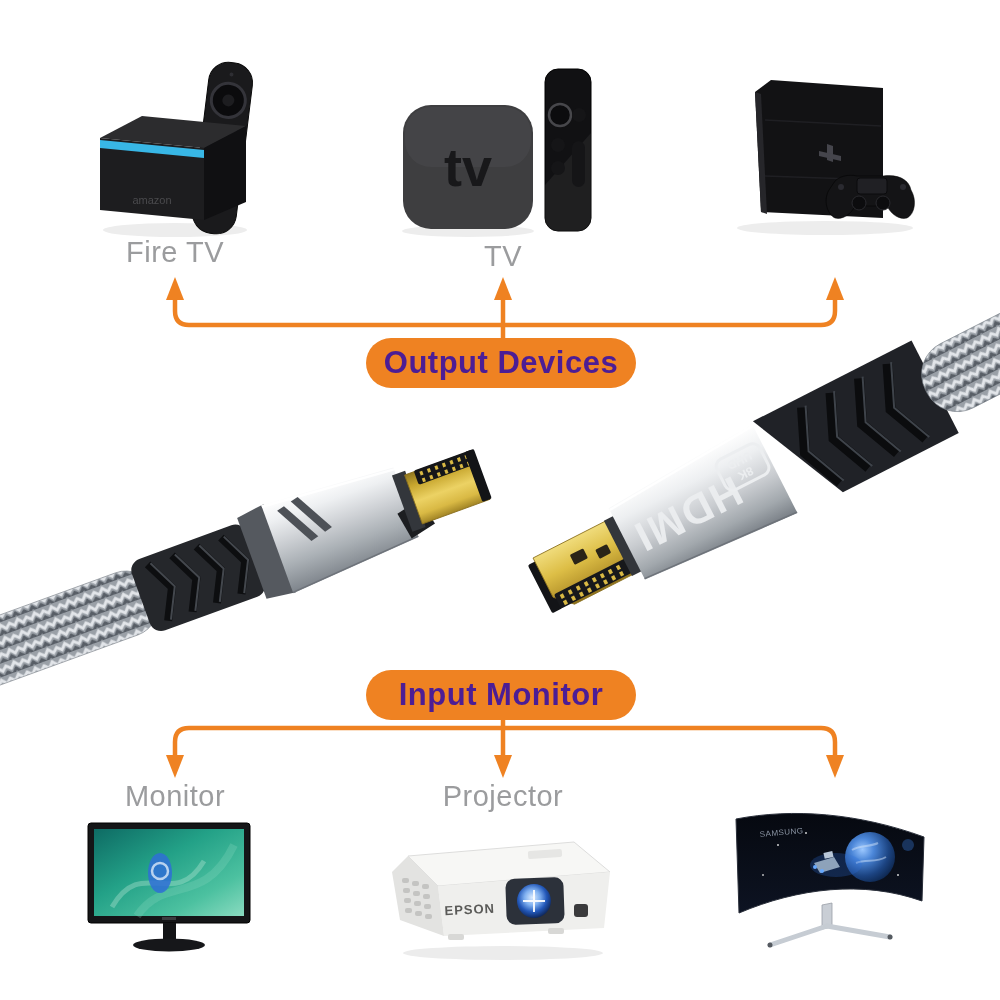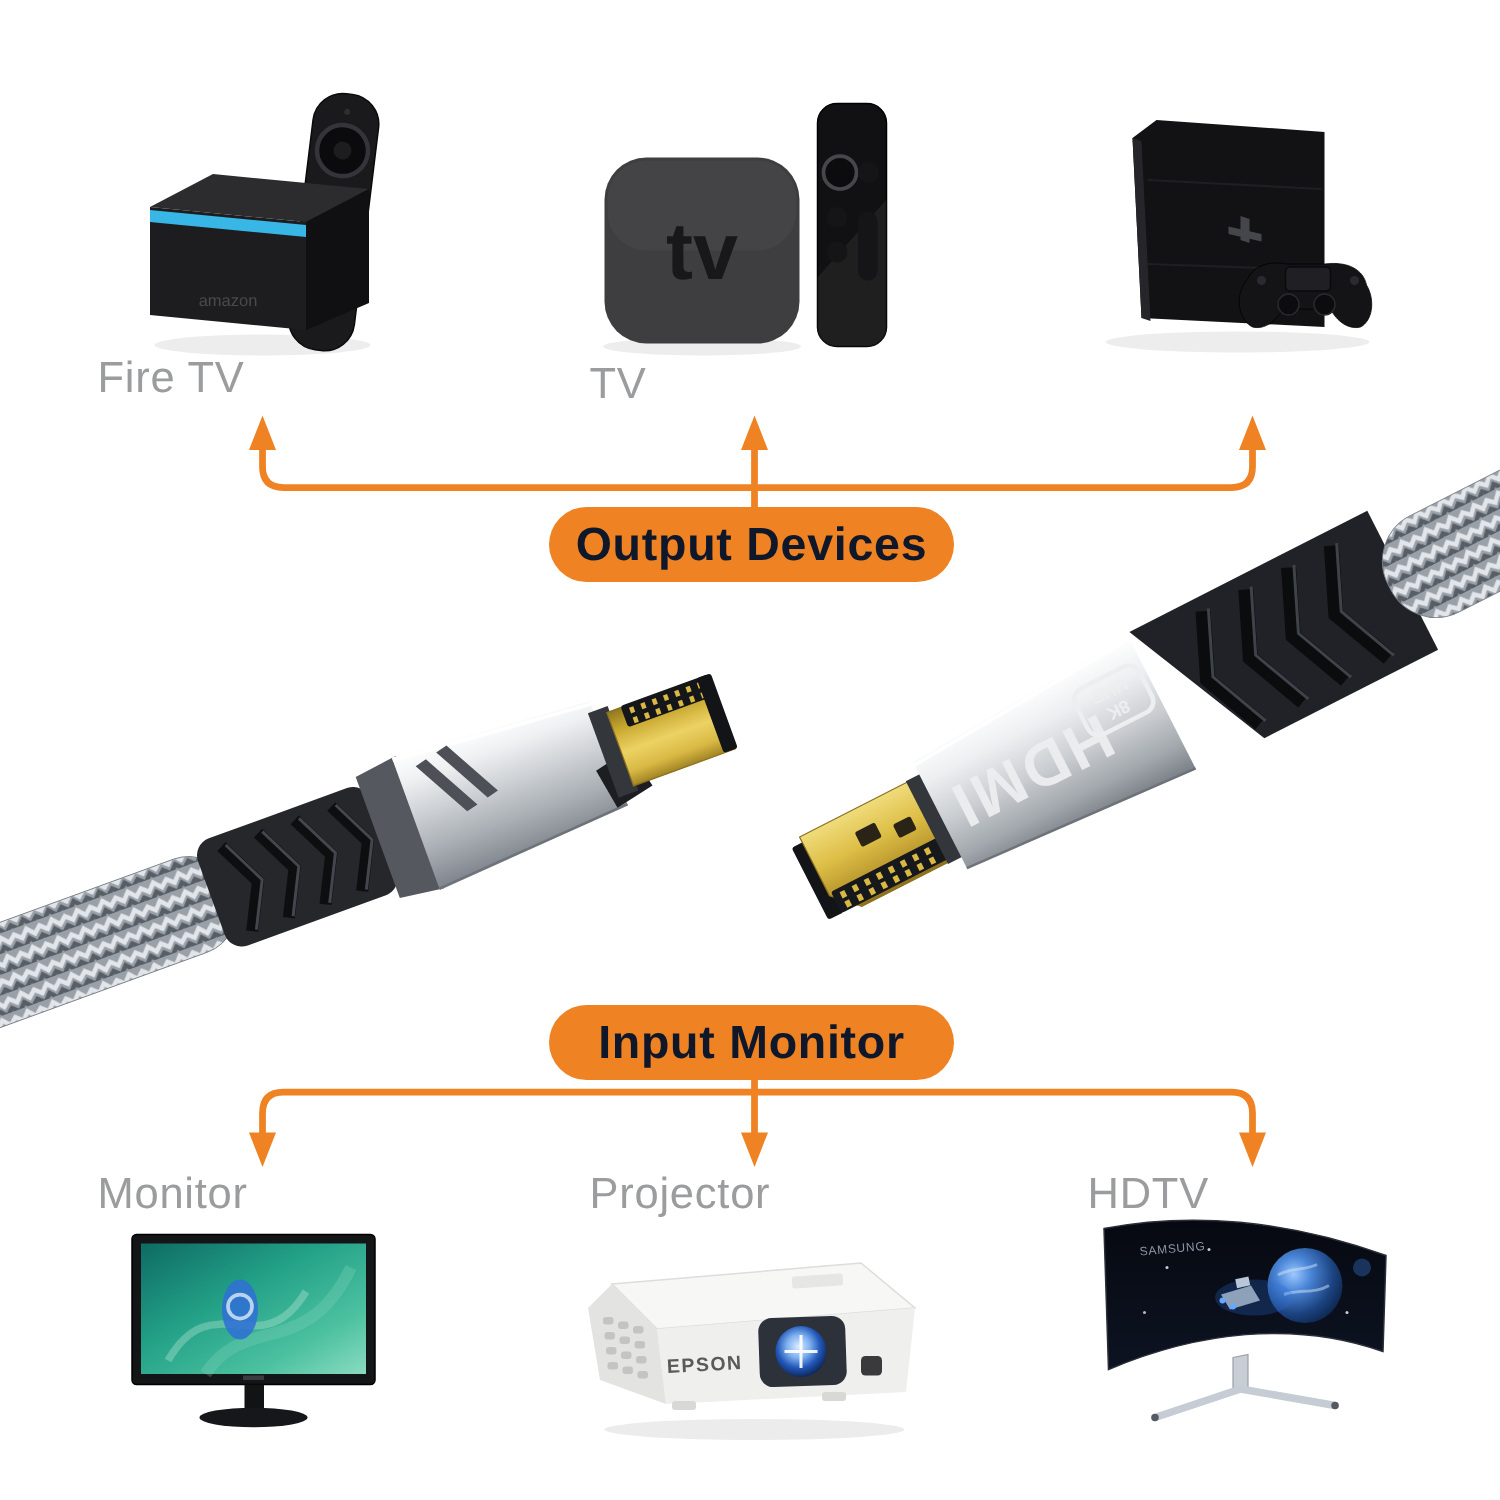--- a/index.html
+++ b/index.html
@@ -1,22 +1,22 @@
 <!DOCTYPE html>
 <html><head>
 <meta charset="utf-8">
 <style>
   html,body{margin:0;padding:0;background:#fff;}
   .canvas{position:relative;width:1000px;height:1000px;background:#ffffff;overflow:hidden;
           font-family:"Liberation Sans",sans-serif;}
   .layer{position:absolute;left:0;top:0;}
-  .dev-label{position:absolute;width:220px;font-size:29px;font-weight:400;
+  .dev-label{position:absolute;width:220px;text-align:center;font-size:29px;font-weight:400;
              color:#9b9c9e;letter-spacing:0.5px;}
   .pill{position:absolute;width:270px;height:50px;border-radius:26px;background:#EF8222;
-        color:#0f172a;display:flex;align-items:center;justify-content:center;
+        color:#4c1d95;display:flex;align-items:center;justify-content:center;
         font-size:31px;font-weight:700;letter-spacing:0.5px;z-index:6;}
   .dev{position:absolute;z-index:5;}
   svg text{font-family:"Liberation Sans",sans-serif;}
 </style>
 </head>
 <body>
 
 <div class="canvas">
 
   <svg class="layer" width="1000" height="1000" viewBox="0 0 1000 1000" style="z-index:1">
@@ -330,15 +330,14 @@
       <polygon points="104,100 114,98 114,122 104,124" fill="#c9ced5" stroke="#9aa0a7" stroke-width=".8"></polygon>
       <path d="M109,121 L52,140" stroke="#c6ccd3" stroke-width="5" stroke-linecap="round"></path>
       <path d="M109,121 L172,132" stroke="#c6ccd3" stroke-width="5" stroke-linecap="round"></path>
       <circle cx="52" cy="140" r="2.5" fill="#555a60"></circle>
         <circle cx="172" cy="132" r="2.5" fill="#555a60"></circle>
     </g>
   </svg>
 
   <div class="dev-label" style="left:393px;top:780px;">Projector</div>
   <div class="dev-label" style="left:65px;top:780px;">Monitor</div>
-  <div class="dev-label" style="left:725px;top:780px;">HDTV</div>
 
 </div>
 
 </body></html>

